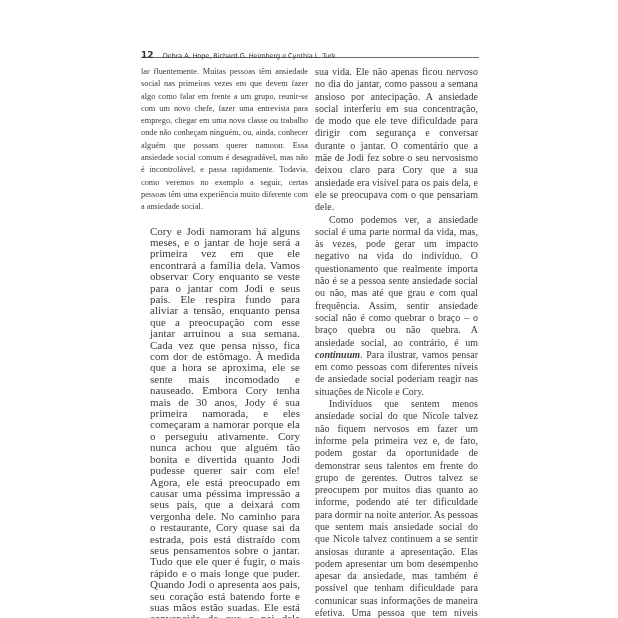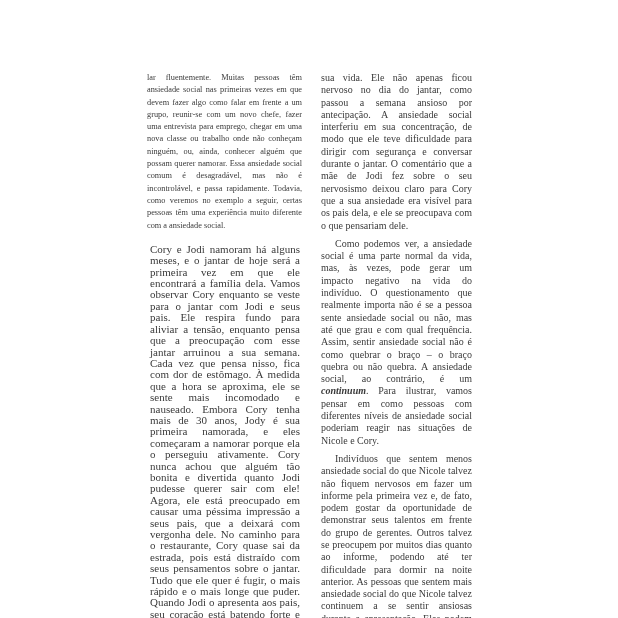--- a/index.html
+++ b/index.html
@@ -4,32 +4,36 @@
 <style>
   html, body { margin:0; padding:0; }
   body { width:618px; height:618px; background:#ffffff; position:relative; overflow:hidden; }
   .page { position:absolute; left:0; top:0; width:618px; height:618px; background:#fff; }
   .running-head { position:absolute; left:141px; top:43px; width:338px; height:14px;
     font-family:"DejaVu Sans", sans-serif; color:#333; border-bottom:1px solid #666; }
   .running-head .pnum { font-size:9px; font-weight:bold; margin-right:4px; }
   .running-head .authors { font-size:6.6px; letter-spacing:-0.1px; }
   .col { position:absolute; font-family:"Liberation Serif", "DejaVu Serif", serif; color:#3a3a3a;
     text-align:justify; }
-  .col p { margin:6px; }
+  .col p { margin:0; }
   .left { left:141px; top:66px; width:167px; font-size:8.3px; line-height:12.3px; }
   .right { left:315px; top:66px; width:163px; font-size:10px; line-height:12.3px; }
   .indent { text-indent:14px; }
   .quote { margin:12px 0 12px 9px !important; width:150px; font-size:11px; line-height:11.4px; }
   em { font-style:italic;font-weight:bold; }
 </style>
 </head>
 <body>
 
 <div class="page">
 
+  <div class="running-head">
+    <span class="pnum">12</span>
+    <span class="authors">Debra A. Hope, Richard G. Heimberg e Cynthia L. Turk</span>
+  </div>
 
   <div class="col left">
     <p>lar fluentemente. Muitas pessoas têm ansiedade social nas primeiras vezes em que devem fazer algo como falar em frente a um grupo, reunir-se com um novo chefe, fazer uma entrevista para emprego, chegar em uma nova classe ou trabalho onde não conheçam ninguém, ou, ainda, conhecer alguém que possam querer namorar. Essa ansiedade social comum é desagradável, mas não é incontrolável, e passa rapidamente. Todavia, como veremos no exemplo a seguir, certas pessoas têm uma experiência muito diferente com a ansiedade social.</p>
     <p class="quote">Cory e Jodi namoram há alguns meses, e o jantar de hoje será a primeira vez em que ele encontrará a família dela. Vamos observar Cory enquanto se veste para o jantar com Jodi e seus pais. Ele respira fundo para aliviar a tensão, enquanto pensa que a preocupação com esse jantar arruinou a sua semana. Cada vez que pensa nisso, fica com dor de estômago. À medida que a hora se aproxima, ele se sente mais incomodado e nauseado. Embora Cory tenha mais de 30 anos, Jody é sua primeira namorada, e eles começaram a namorar porque ela o perseguiu ativamente. Cory nunca achou que alguém tão bonita e divertida quanto Jodi pudesse querer sair com ele! Agora, ele está preocupado em causar uma péssima impressão a seus pais, que a deixará com vergonha dele. No caminho para o restaurante, Cory quase sai da estrada, pois está distraído com seus pensamentos sobre o jantar. Tudo que ele quer é fugir, o mais rápido e o mais longe que puder. Quando Jodi o apresenta aos pais, seu coração está batendo forte e suas mãos estão suadas. Ele está convencido de que o pai dela pensa que ele é um derrotado, pois parece muito ansioso. Ao final da noite, Cory recusa o convite dos pais de Jodi para um café e sobremesa, dizendo que precisa trabalhar cedo na manhã seguinte. No dia seguinte, Jodi conta a Cory que o jantar foi um grande sucesso e que sua mãe achou “meigo” que ele estivesse tão nervoso.</p>
   </div>
 
   <div class="col right">
     <p>sua vida. Ele não apenas ficou nervoso no dia do jantar, como passou a semana ansioso por antecipação. A ansiedade social interferiu em sua concentração, de modo que ele teve dificuldade para dirigir com segurança e conversar durante o jantar. O comentário que a mãe de Jodi fez sobre o seu nervosismo deixou claro para Cory que a sua ansiedade era visível para os pais dela, e ele se preocupava com o que pensariam dele.</p>
     <p class="indent"><span>Como podemos ver, a ansiedade social é uma parte normal da vida, mas, às vezes, pode gerar um impacto negativo na vida do indivíduo. O questionamento que realmente importa não é se a pessoa sente ansiedade social ou não, mas até que grau e com qual frequência. Assim, sentir ansiedade social não é como quebrar o braço – o braço quebra ou não quebra. A ansiedade social, ao contrário, é um </span><em>continuum</em><span>. Para ilustrar, vamos pensar em como pessoas com diferentes níveis de ansiedade social poderiam reagir nas situações de Nicole e Cory.</span></p>
     <p class="indent">Indivíduos que sentem menos ansiedade social do que Nicole talvez não fiquem nervosos em fazer um informe pela primeira vez e, de fato, podem gostar da oportunidade de demonstrar seus talentos em frente do grupo de gerentes. Outros talvez se preocupem por muitos dias quanto ao informe, podendo até ter dificuldade para dormir na noite anterior. As pessoas que sentem mais ansiedade social do que Nicole talvez continuem a se sentir ansiosas durante a apresentação. Elas podem apresentar um bom desempenho apesar da ansiedade, mas também é possível que tenham dificuldade para comunicar suas informações de maneira efetiva. Uma pessoa que tem níveis muito elevados de ansiedade social talvez recusasse a promoção, sabendo que fazer informes seria parte do trabalho, pois a perspectiva desses informes já era horrível demais para sequer considerar.</p>

